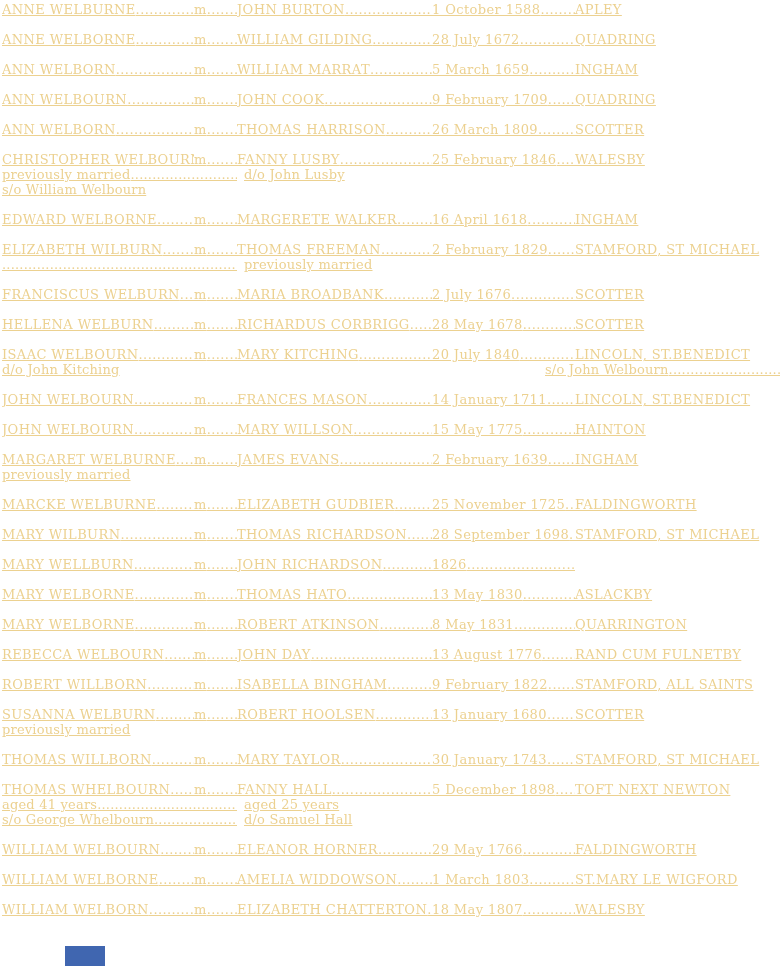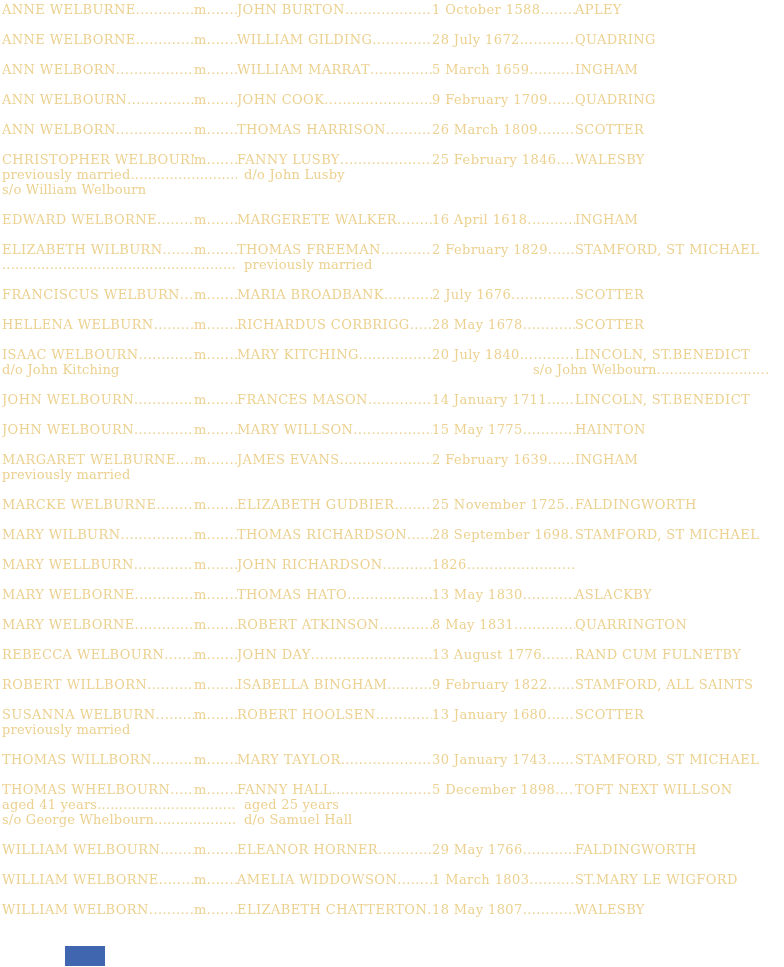--- a/index.html
+++ b/index.html
@@ -2,21 +2,21 @@
 <html><head>
 <meta charset="utf-8">
 <style>
   html,body{margin:0;padding:0;}
   body{
     width:784px;height:967px;position:relative;overflow:hidden;
     background:#ffffff;
     font-family:"DejaVu Serif", serif;
     color:#ecd190;
   }
-  .list{padding:2px 16px 0 2px;}
+  .list{padding:2px 4px 0 2px;text-decoration:underline;}
   .entry{margin-bottom:15px;}
   .line{
     display:flex;height:15px;line-height:15px;font-size:13px;
     white-space:nowrap;align-items:baseline;
   }
   .line.main{letter-spacing:0.4px;}
   .line.sub{letter-spacing:0.2px;gap:7px;}
   .cell{display:flex;overflow:hidden;align-items:baseline;}
   .c-name{width:192px;}
   .c-m{width:43px;}
@@ -618,21 +618,21 @@
         </span>
         <span class="cell c-spouse">
           <span class="txt">FANNY HALL</span>
           <span class="dots"></span>
         </span>
         <span class="cell c-date">
           <span class="txt">5 December 1898</span>
           <span class="dots"></span>
         </span>
         <span class="cell c-place">
-          <span class="txt">TOFT NEXT WILLSON</span>
+          <span class="txt">TOFT NEXT NEWTON</span>
         </span>
       </div>
       <div class="line sub">
         <span class="cell c-subleft">
           <span class="txt">aged 41 years</span>
           <span class="dots"></span>
         </span>
         <span class="cell c-subright">
           <span class="txt">aged 25 years</span>
         </span>

